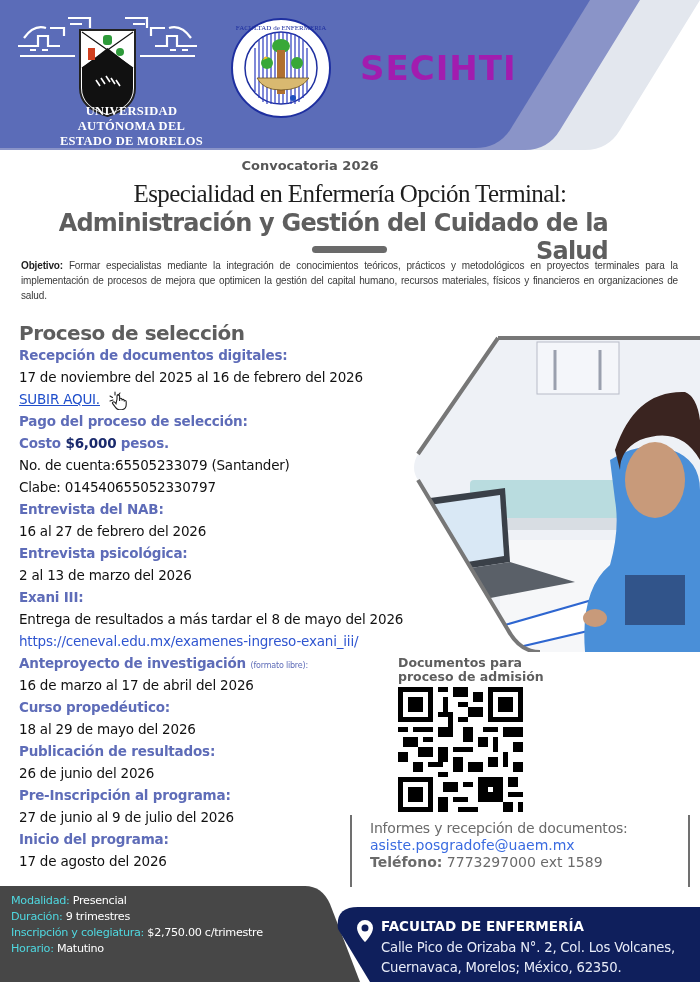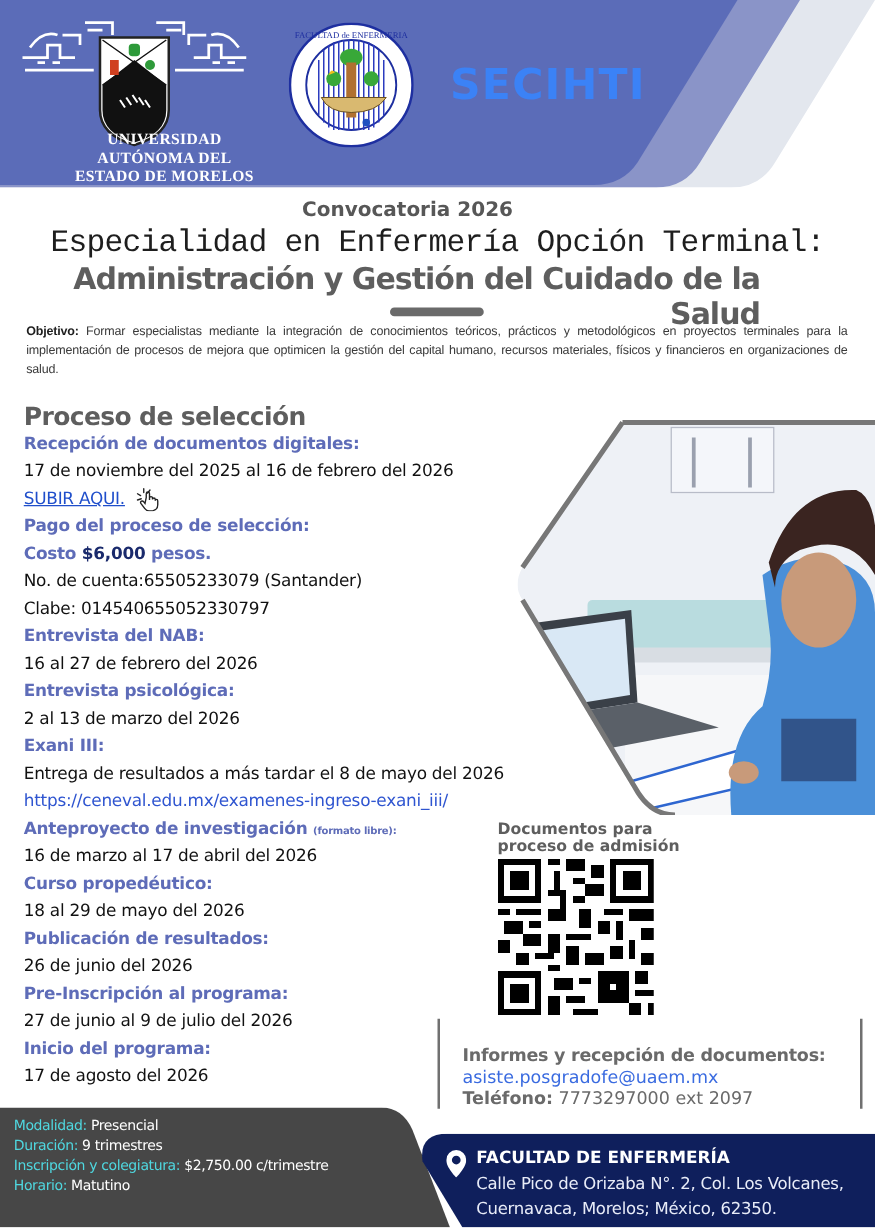--- a/index.html
+++ b/index.html
@@ -6,51 +6,51 @@
   html, body { width: 700px; height: 982px; background: #ffffff; overflow: hidden; }
   body { position: relative; font-family: "Liberation Sans", "DejaVu Sans", sans-serif; color: #1a1a1a; }
 
   
   .header { position: absolute; left: 0; top: 0; width: 700px; height: 150px; }
   .header svg.bands { position: absolute; left: 0; top: 0; }
   .uaem-logo { position: absolute; left: 10px; top: 8px; width: 195px; height: 135px; }
   .uaem-name { position: absolute; left: 0; top: 104px; width: 215px; text-align: center; color: #ffffff;
     font-family: "Liberation Serif", "DejaVu Serif", serif; font-size: 12.5px; font-weight: bold; line-height: 15px; letter-spacing: 0.3px; padding-left: 48px; }
   .fe-seal { position: absolute; left: 231px; top: 18px; width: 100px; height: 100px; }
-  .secihti { position: absolute; left: 360px; top: 48px; color: #3b82f6; font-size: 34px; font-weight: bold; letter-spacing: 1px; font-family: "DejaVu Sans", sans-serif; }
-
-  
-  .conv { position: absolute; left: 16px; top: 158px; width: 620px; text-align: center; color: #575757; font-size: 16px; font-weight: bold; font-family: "DejaVu Sans", sans-serif; }
-  .title1 { position: absolute; left: 0; top: 180px; width: 700px; text-align: center; color: #1e1e1e; font-size: 25px; font-family: Liberation Mono, monospace; letter-spacing: -0.6px; }
+  .secihti { position: absolute; left: 360px; top: 48px; color: #a21caf; font-size: 34px; font-weight: bold; letter-spacing: 1px; font-family: "DejaVu Sans", sans-serif; }
+
+  
+  .conv { position: absolute; left: 0; top: 158px; width: 620px; text-align: center; color: #575757; font-size: 13px; font-weight: bold; font-family: "DejaVu Sans", sans-serif; }
+  .title1 { position: absolute; left: 0; top: 180px; width: 700px; text-align: center; color: #1e1e1e; font-size: 25px; font-family: Liberation Serif, serif; letter-spacing: -0.6px; }
   .title2 { position: absolute; left: 0; top: 209px; width: 608px; text-align: right; color: #5e5e5e; font-size: 24px; font-weight: bold; font-family: "DejaVu Sans", sans-serif; letter-spacing: -0.8px; }
   .divider { position: absolute; left: 312px; top: 246px; width: 75px; height: 7px; border-radius: 4px; background: #6a6a6a; }
 
   .objective { position: absolute; left: 21px; top: 258px; width: 657px; font-size: 10px; line-height: 15px; color: #3a3a3a; text-align: justify; font-family: Liberation Sans, sans-serif; letter-spacing: -0.15px; }
   .objective b { color: #1e1e1e; }
 
   
   .proc-title { position: absolute; left: 19px; top: 321px; color: #5e5e5e; font-size: 20px; font-weight: bold; font-family: "DejaVu Sans", sans-serif; letter-spacing: -0.5px; }
   .steps { position: absolute; left: 19px; top: 344px; width: 430px; font-family: "DejaVu Sans", sans-serif; }
   .step-label { color: #5e6cb8; font-size: 13.5px; font-weight: bold; height: 22px; line-height: 22px; letter-spacing: -0.2px; white-space: nowrap; }
-  .step-label small { font-size: 8px; font-weight: bold; }
+  .step-label small { font-size: 8px; font-weight: normal; }
   .step-value { color: #111111; font-size: 13.5px; height: 22px; line-height: 22px; letter-spacing: -0.2px; white-space: nowrap; }
   .link-upload { color: #1f4ecb; text-decoration: underline; font-weight: normal; }
   .hand-icon { display: inline-block; vertical-align: middle; margin-left: 4px; }
   .link-url { color: #2f55d0; font-size: 13.5px; height: 22px; line-height: 22px; letter-spacing: -0.2px; white-space: nowrap; }
 
   
   .photo { position: absolute; left: 410px; top: 330px; width: 290px; height: 322px; }
 
   
   .qr-caption { position: absolute; left: 398px; top: 656px; color: #5e5e5e; font-size: 12.5px; font-weight: bold; line-height: 14px; font-family: "DejaVu Sans", sans-serif; }
   .qr { position: absolute; left: 398px; top: 687px; width: 125px; height: 125px; }
 
   
   .contact { position: absolute; left: 350px; top: 815px; width: 340px; height: 72px; border-left: 2px solid #707070; border-right: 2px solid #707070; padding-left: 18px; font-family: "DejaVu Sans", sans-serif; }
-  .contact .h { color: #6a6a6a; font-size: 14px; font-weight: bold; margin-top: 22px; letter-spacing: -0.2px; }
+  .contact .h { color: #6a6a6a; font-size: 14px; font-weight: normal; margin-top: 5px; letter-spacing: -0.2px; }
   .contact .email { color: #3a6be0; font-size: 14px; margin-top: 1px; }
   .contact .tel { color: #6a6a6a; font-size: 14px; margin-top: 1px; }
   .contact .tel b { color: #6a6a6a; }
 
   
   .footer-left { position: absolute; left: 0; top: 886px; width: 360px; height: 96px; }
   .footer-left-text { position: absolute; left: 11px; top: 893px; font-size: 11.2px; line-height: 16px; color: #ffffff; font-weight: normal; font-family: "DejaVu Sans", sans-serif; letter-spacing: -0.3px; }
   .footer-left-text .k { color: #4fd8e0; }
   .footer-right { position: absolute; left: 330px; top: 907px; width: 370px; height: 75px; }
   .pin { position: absolute; left: 357px; top: 920px; }
@@ -239,21 +239,21 @@
       <rect x="21" y="23" width="2" height="2"></rect>
       <rect x="24" y="23" width="1" height="2"></rect>
   </g>
   <rect x="18" y="20" width="1" height="1" fill="#fff"></rect>
 </svg>
 
 <div class="contact">
   <div class="h">Informes y recepción de documentos:</div>
   <div class="email">asiste.posgradofe@uaem.mx</div>
   <div class="tel">
-    <b>Teléfono:</b><span> 7773297000 ext 2097</span>
+    <b>Teléfono:</b><span> 7773297000 ext 1589</span>
   </div>
 </div>
 
 <svg class="footer-left" viewBox="0 0 360 96">
   <path d="M0 0 H305 Q322 0 330 18 L360 96 H0 Z" fill="#474747"></path>
 </svg>
 <div class="footer-left-text">
   <div><span class="k">Modalidad:</span><span> Presencial</span></div>
   <div><span class="k">Duración:</span><span> 9 trimestres</span></div>
   <div><span class="k">Inscripción y colegiatura:</span><span> $2,750.00 c/trimestre</span></div>

